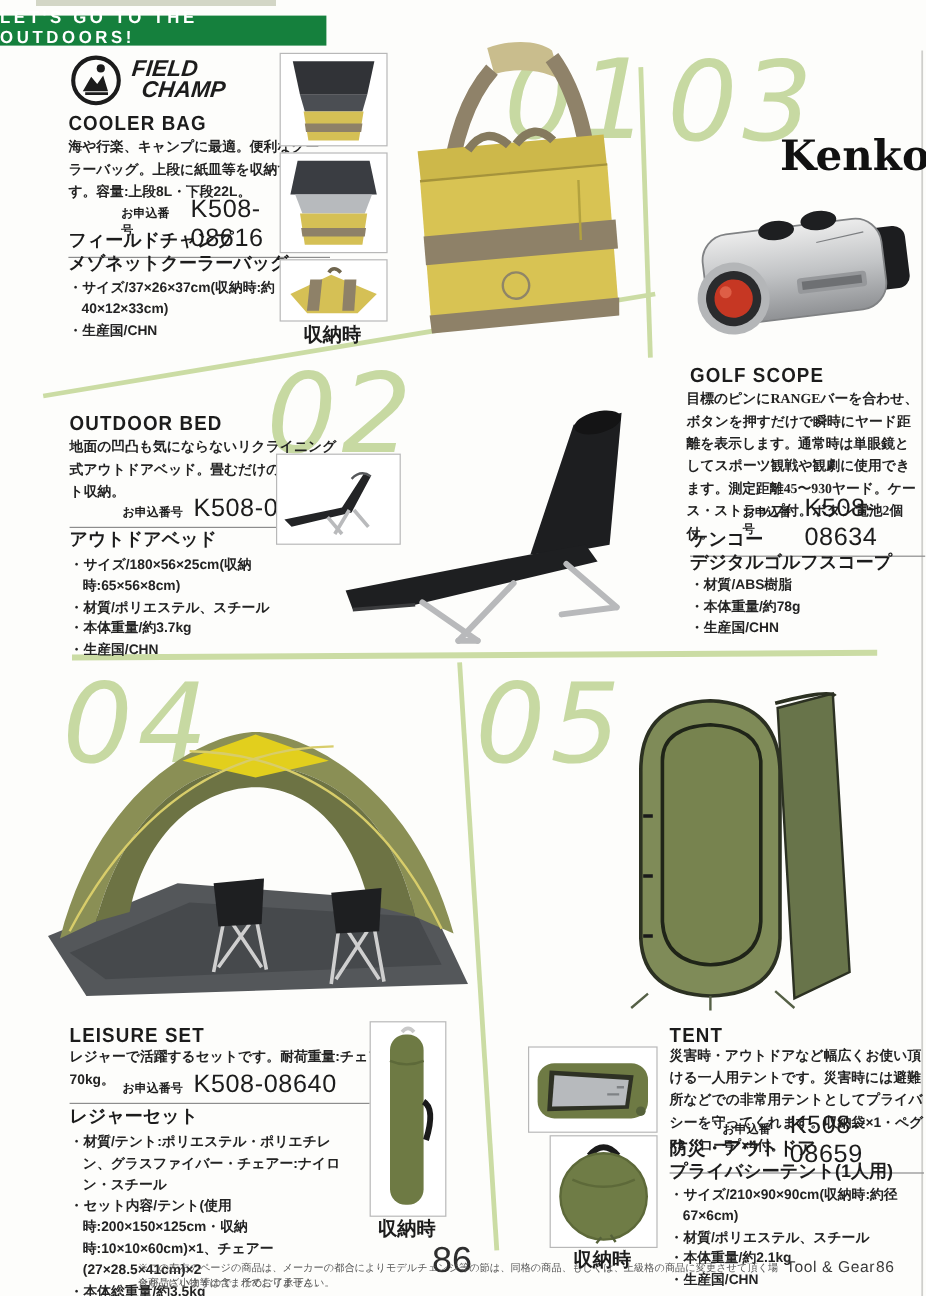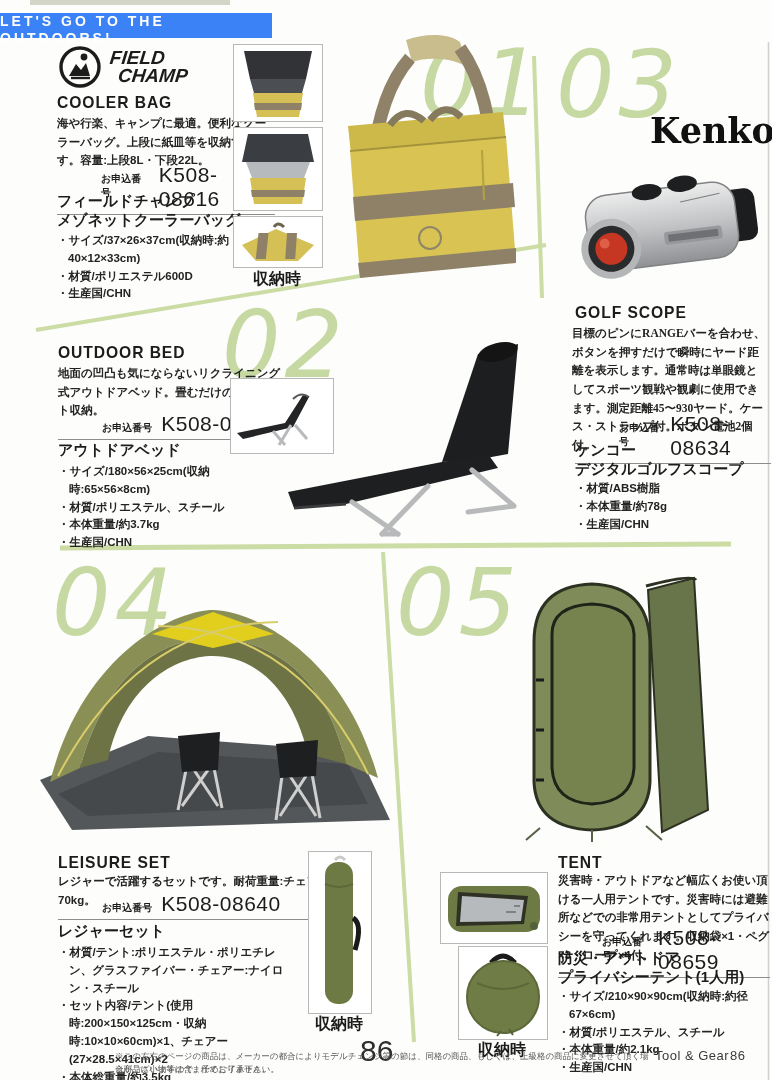--- a/index.html
+++ b/index.html
@@ -2,22 +2,22 @@
 <html><head>
 <meta charset="utf-8">
 <style>
   html,body{margin:0;padding:0;background:#e9e9e9;}
   #page{position:relative;width:772px;height:1080px;background:#fdfdfb;overflow:hidden;
         font-family:"Liberation Sans",sans-serif;color:#1c1c1c;}
   .abs{position:absolute;}
 
   
   .top-strip{left:30px;top:0;width:200px;height:5px;background:#d3d6c6;}
-  .banner{left:0;top:13px;width:272px;height:25px;background:#3b82f6;
-          display:flex;align-items:flex-start;justify-content:center;}
+  .banner{left:0;top:13px;width:272px;height:25px;background:#15803d;
+          display:flex;align-items:flex-end;justify-content:center;}
   .banner span{color:#fff;font-weight:bold;font-size:14px;letter-spacing:3px;
                font-family:"Liberation Sans",sans-serif;transform:scaleY(1.05);}
 
   
   .num{font-family:"DejaVu Sans",sans-serif;font-style:italic;font-weight:400;
        color:#c7d9a2;font-size:92px;line-height:1;letter-spacing:4px;}
 
   
   .cat{font-weight:bold;font-size:17px;letter-spacing:1px;transform:scaleX(.92);transform-origin:left;}
   .desc{font-size:11.5px;font-weight:bold;line-height:1.62;color:#232323;}
@@ -80,21 +80,20 @@
   <div class="abs order" style="left:57px;top:163px;width:218px;">
     <span class="lbl">お申込番号</span>
     <span class="code">K508-08616</span>
   </div>
   <div class="abs pname" style="left:57px;top:191px;">
     <div>フィールドチャンプ</div>
     <div>メゾネットクーラーバッグ</div>
   </div>
   <div class="abs specs" style="left:57px;top:232px;width:224px;">
     <div class="spec">・サイズ/37×26×37cm(収納時:約40×12×33cm)</div>
-    <div class="spec">・材質/ポリエステル600D</div>
     <div class="spec">・生産国/CHN</div>
   </div>
 
   <div class="abs frame" style="left:233px;top:44px;width:88px;height:76px;">
     <svg width="84" height="72" viewBox="0 0 84 72">
       <polygon points="8,4 76,4 70,32 14,32" fill="#313337"></polygon>
       <polygon points="14,32 70,32 66,46 18,46" fill="#4b4e53"></polygon>
       <polygon points="17,46 67,46 63,70 21,70" fill="#d5c055"></polygon>
       <polygon points="18,56 66,56 65,63 19,63" fill="#8e8168"></polygon>
     </svg>

